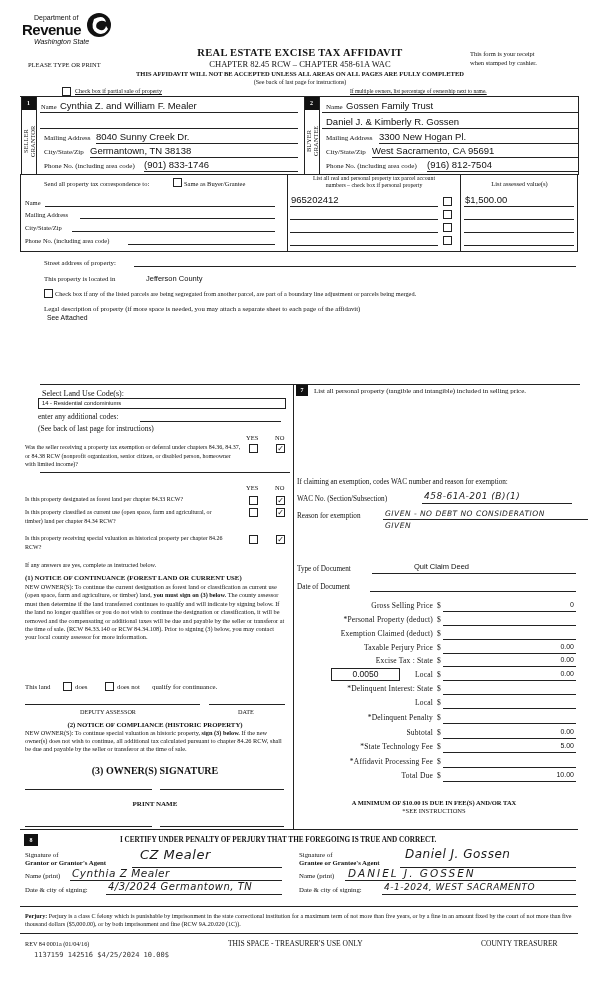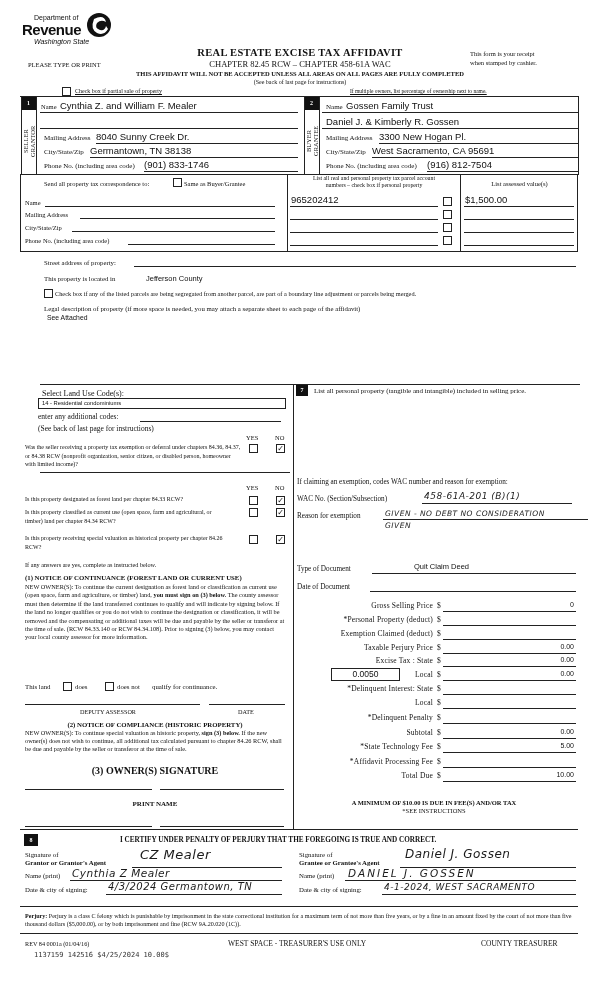--- a/index.html
+++ b/index.html
@@ -366,15 +366,15 @@
 <div class="abs hand" style="left:384px; top:882px; font-size:9px; white-space:nowrap;">4-1-2024, WEST SACRAMENTO</div>
 <div class="line" style="left:382px; top:894px; width:194px;"></div>
 
 <div class="line" style="left:20px; top:906px; width:558px;"></div>
 
 <div class="abs" style="left:25px; top:912px; width:560px; font-size:6.1px; line-height:8.3px;">
   <span class="bold">Perjury:</span><span> Perjury is a class C felony which is punishable by imprisonment in the state correctional institution for a maximum term of not more than five years, or by a fine in an amount fixed by the court of not more than five thousand dollars ($5,000.00), or by both imprisonment and fine (RCW 9A.20.020 (1C)).</span>
 </div>
 <div class="line" style="left:20px; top:933px; width:558px;"></div>
 <div class="abs" style="left:25px; top:940px; font-size:6.2px;">REV 84 0001a (01/04/16)</div>
-<div class="abs" style="left:228px; top:939px; font-size:7.5px;">WEST SPACE - TREASURER'S USE ONLY</div>
+<div class="abs" style="left:228px; top:939px; font-size:7.5px;">THIS SPACE - TREASURER'S USE ONLY</div>
 <div class="abs" style="left:481px; top:939px; font-size:7.5px;">COUNTY TREASURER</div>
 <div class="abs" style="left:34px; top:951px; font-family:'DejaVu Sans Mono', monospace; font-size:7px; color:#333;">1137159 142516 $4/25/2024 10.00$</div>
 
 </body></html>

